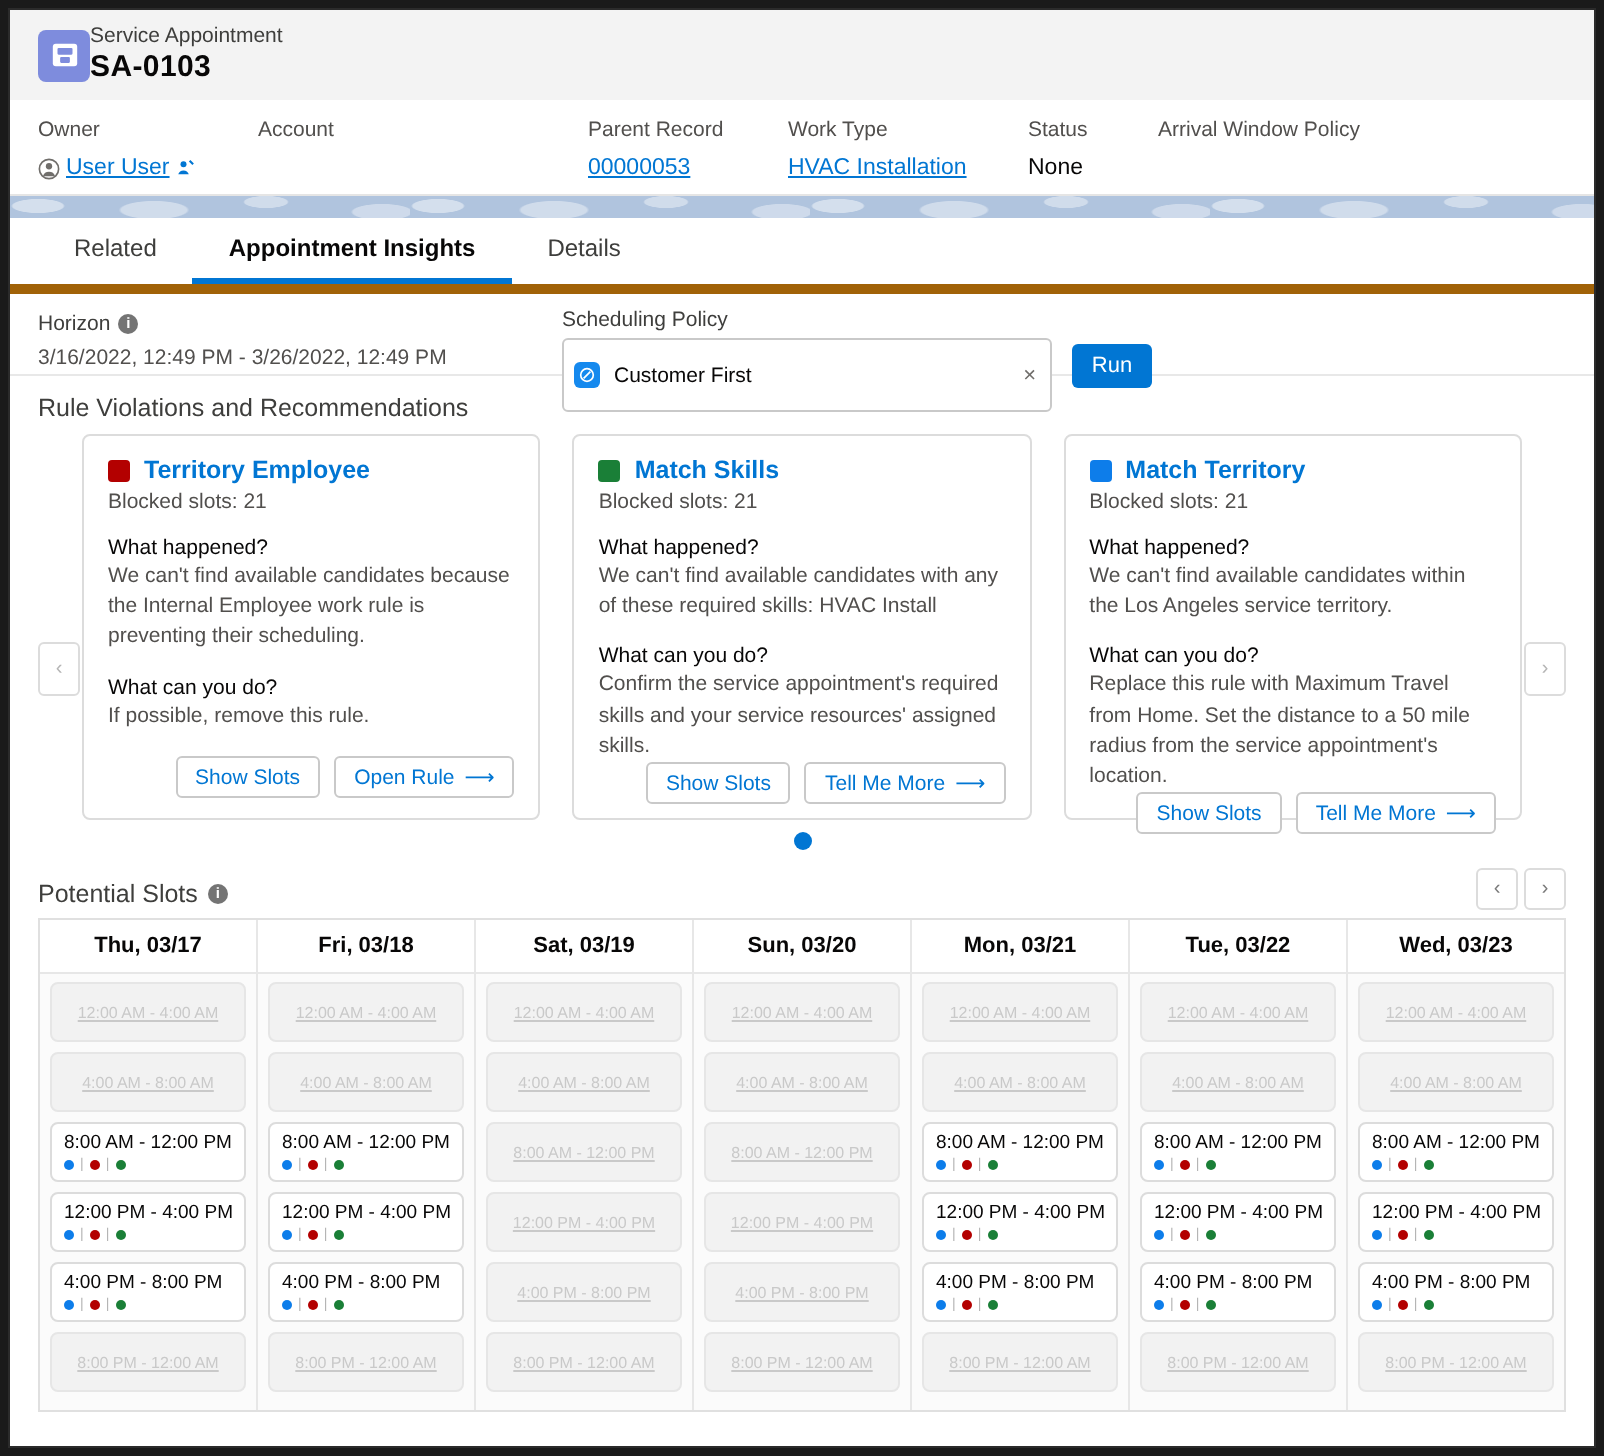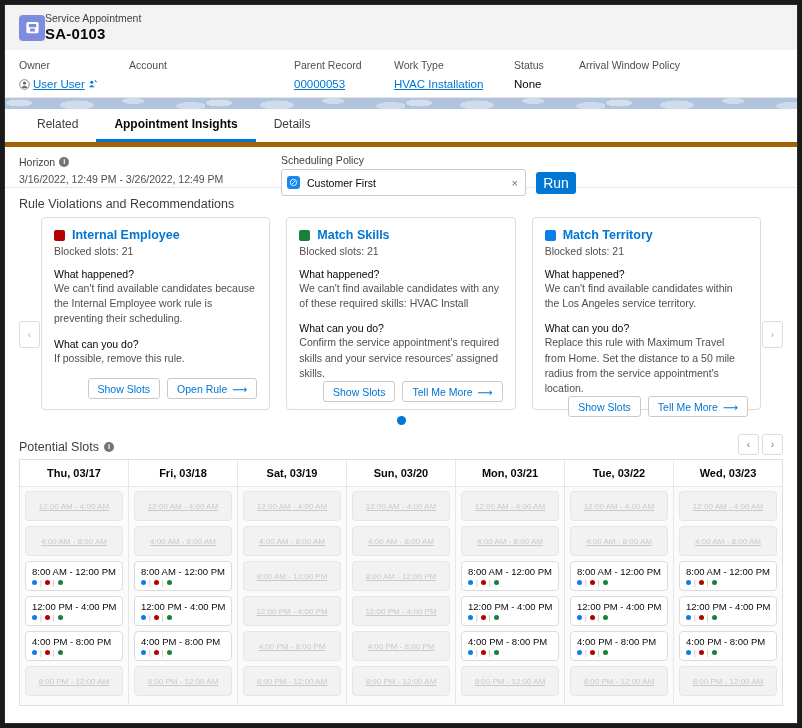--- a/index.html
+++ b/index.html
@@ -100,37 +100,37 @@
   .horizon .h-val{font-size:10.5px;color:#514f4d;margin-top:5px;}
   .info-dot{
     width:10px;height:10px;border-radius:50%;background:#747474;
     color:#fff;font-size:7.5px;line-height:10px;text-align:center;
     display:inline-block;font-weight:bold;cursor:pointer;
   }
   .policy{position:absolute;left:276px;top:7px;}
   .policy .p-lbl{font-size:10.5px;color:#3e3e3c;}
   .policy .p-box{
     margin-top:3px;
-    width:245px;height:27px;
+    width:245px;height:37px;
     border:1px solid #c9c9c9;border-radius:3px;
     display:flex;align-items:center;
     padding:0 5px;box-sizing:border-box;background:#fff;
   }
   .pol-icon{
     width:13px;height:13px;border-radius:3px;background:#1589ee;
     display:flex;align-items:center;justify-content:center;flex:none;
   }
   .pol-txt{font-size:10.5px;color:#080707;margin-left:7px;flex:1;}
   .pol-x{font-size:11px;color:#706e6b;cursor:pointer;padding:0 2px;}
   .run-btn{
     position:absolute;left:531px;top:25px;
     width:40px;height:22px;
     background:#0176d3;color:#fff;
     border:none;border-radius:3px;
-    font-size:14px;font-family:inherit;cursor:pointer;
+    font-size:11px;font-family:inherit;cursor:pointer;
     display:flex;align-items:center;justify-content:center;
   }
 
   
   .rv-title{font-size:12.5px;color:#3e3e3c;padding:9px 0 6px 14px;}
   .rv-wrap{position:relative;padding:0 14px;height:215px;box-sizing:border-box;}
   .cards{display:flex;gap:16px;margin-left:22px;margin-right:22px;}
   .card{
     flex:1;background:#fff;
     border:1px solid #dcdcdc;border-radius:4px;
@@ -295,21 +295,21 @@
 
   <div class="rv-title">Rule Violations and Recommendations</div>
   <div class="rv-wrap">
     <div class="nav-arrow nav-left">‹</div>
     <div class="nav-arrow nav-right">›</div>
     <div class="cards">
 
       <div class="card">
         <div class="card-hd">
           <span class="sw" style="background: rgb(179, 0, 0);"></span>
-          <span class="card-title">Internal Employee</span>
+          <span class="card-title">Territory Employee</span>
         </div>
         <div class="blocked">
           <span>Blocked slots: </span><span>21</span>
         </div>
         <div class="q">What happened?</div>
         <div class="a">We can't find available candidates because the Internal Employee work rule is preventing their scheduling.</div>
         <div class="q">What can you do?</div>
         <div class="a">If possible, remove this rule.</div>
         <div class="card-btns">
           <button class="obtn">

